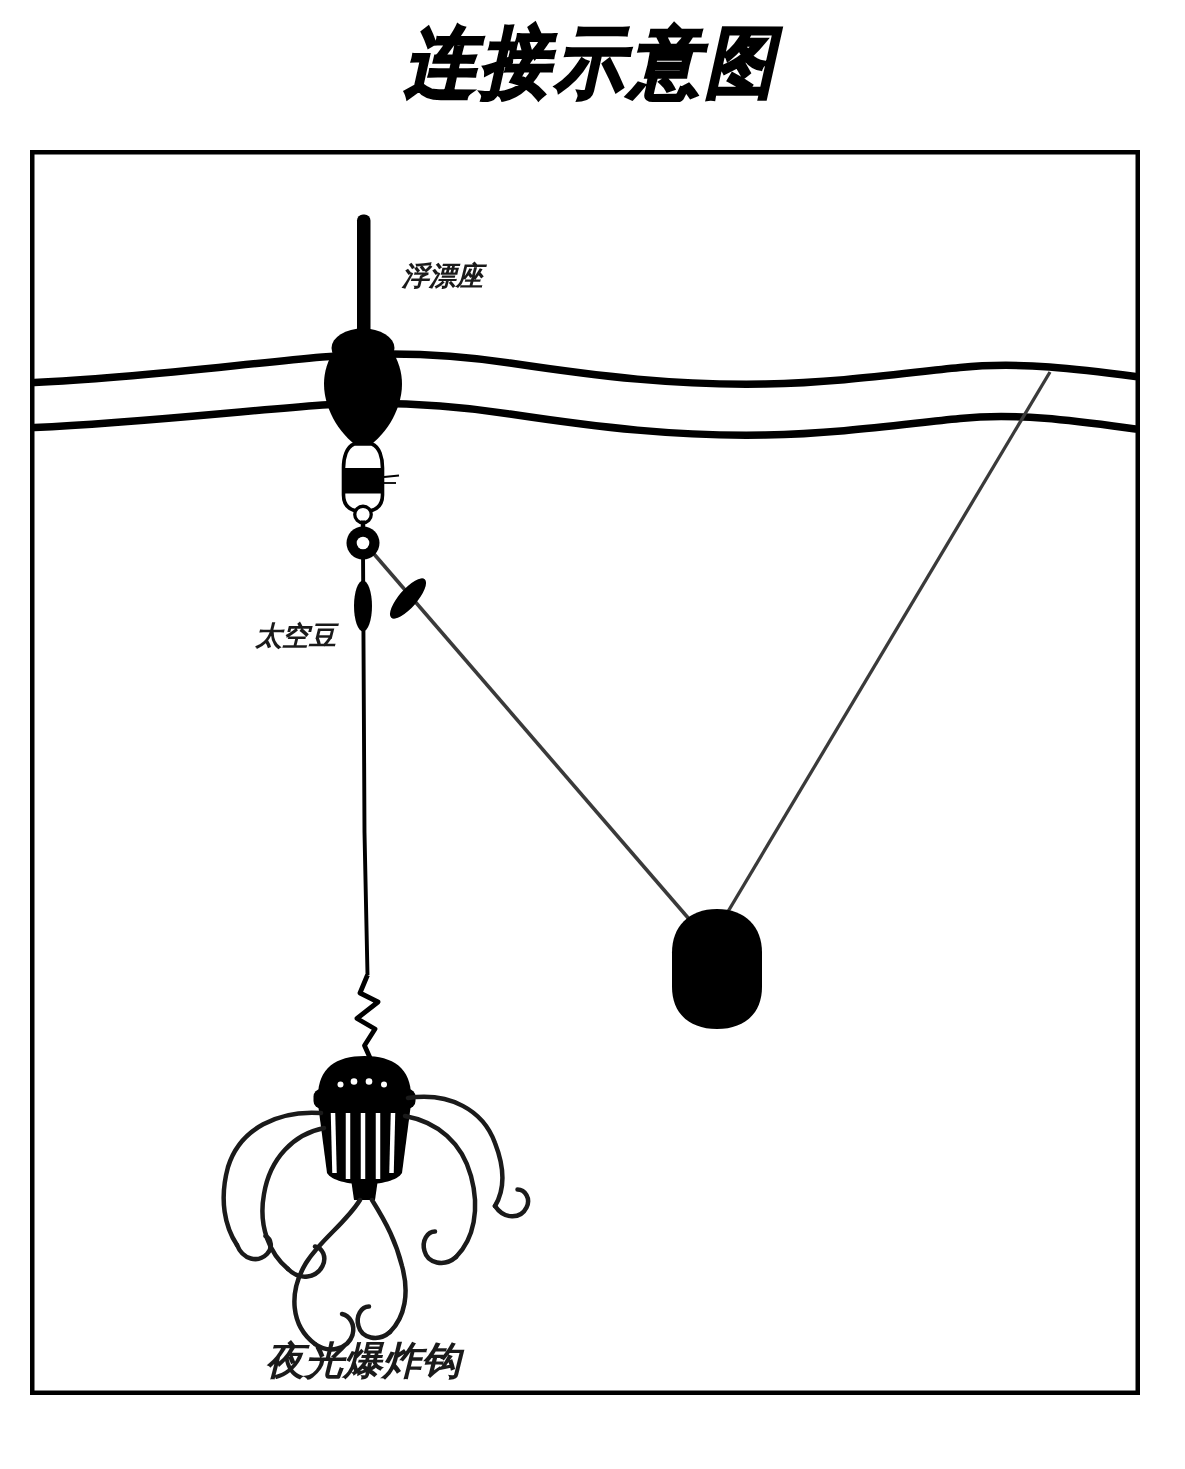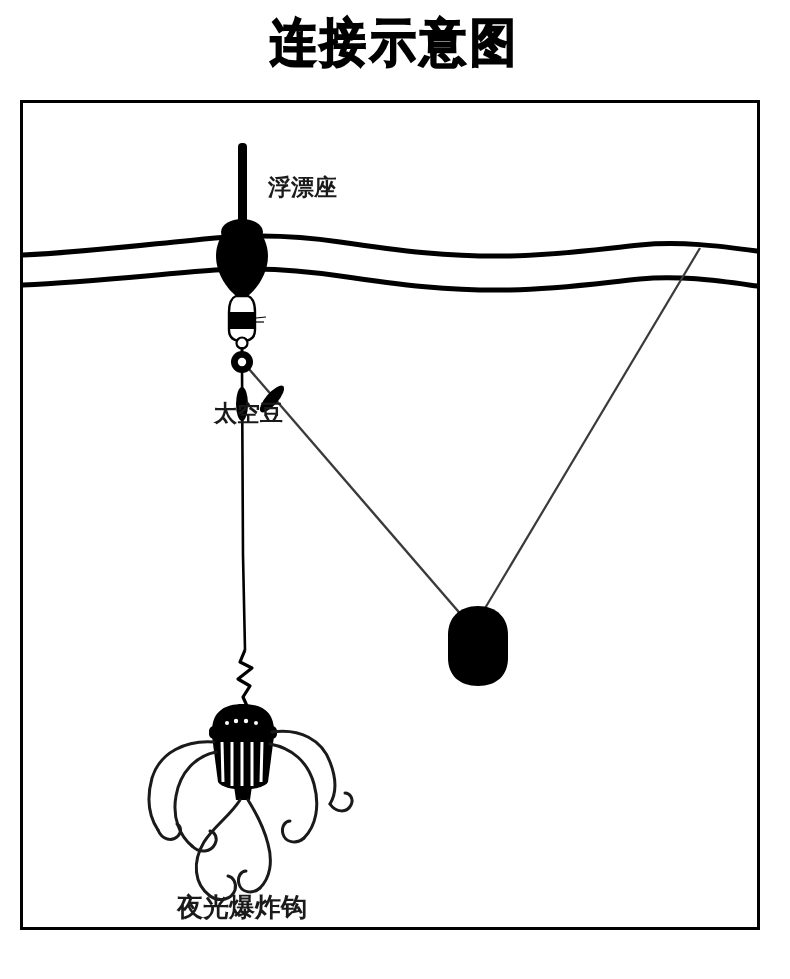--- a/index.html
+++ b/index.html
@@ -11,20 +11,21 @@
     width: 790px;
     height: 979px;
     position: relative;
     font-family: "DejaVu Sans", "Liberation Sans", sans-serif;
     overflow: hidden;
   }
   #page-root {
     position: absolute;
     inset: 0;
     background: #ffffff;
+    font-style: italic;
   }
   .title {
     position: absolute;
     left: 0;
     top: 8px;
     width: 790px;
     text-align: center;
     font-size: 46px;
     font-weight: bold;
     letter-spacing: 4px;
@@ -48,28 +49,28 @@
     position: absolute;
     left: 0;
     top: 0;
     width: 790px;
     height: 979px;
     pointer-events: none;
   }
   .label {
     position: absolute;
     color: #1a1a1a;
-    font-size: 23px;
+    font-size: 18px;
     font-weight: 600;
     white-space: nowrap;
     font-family: "DejaVu Sans", "Liberation Sans", sans-serif;
   }
   .label-float  { left: 268px; top: 172px; }
   .label-bean-depth { left: 289px; top: 374px; }
-  .label-bean   { left: 170px; top: 398px; margin-left: 44px; }
+  .label-bean   { left: 170px; top: 412px; }
   .label-sinker { left: 381px; top: 702px; }
   .label-hook   { left: 177px; top: 890px; font-size: 26px; }
 </style>
 </head>
 <body>
 
 <div id="page-root">
 
   <div class="title">连接示意图</div>
 

